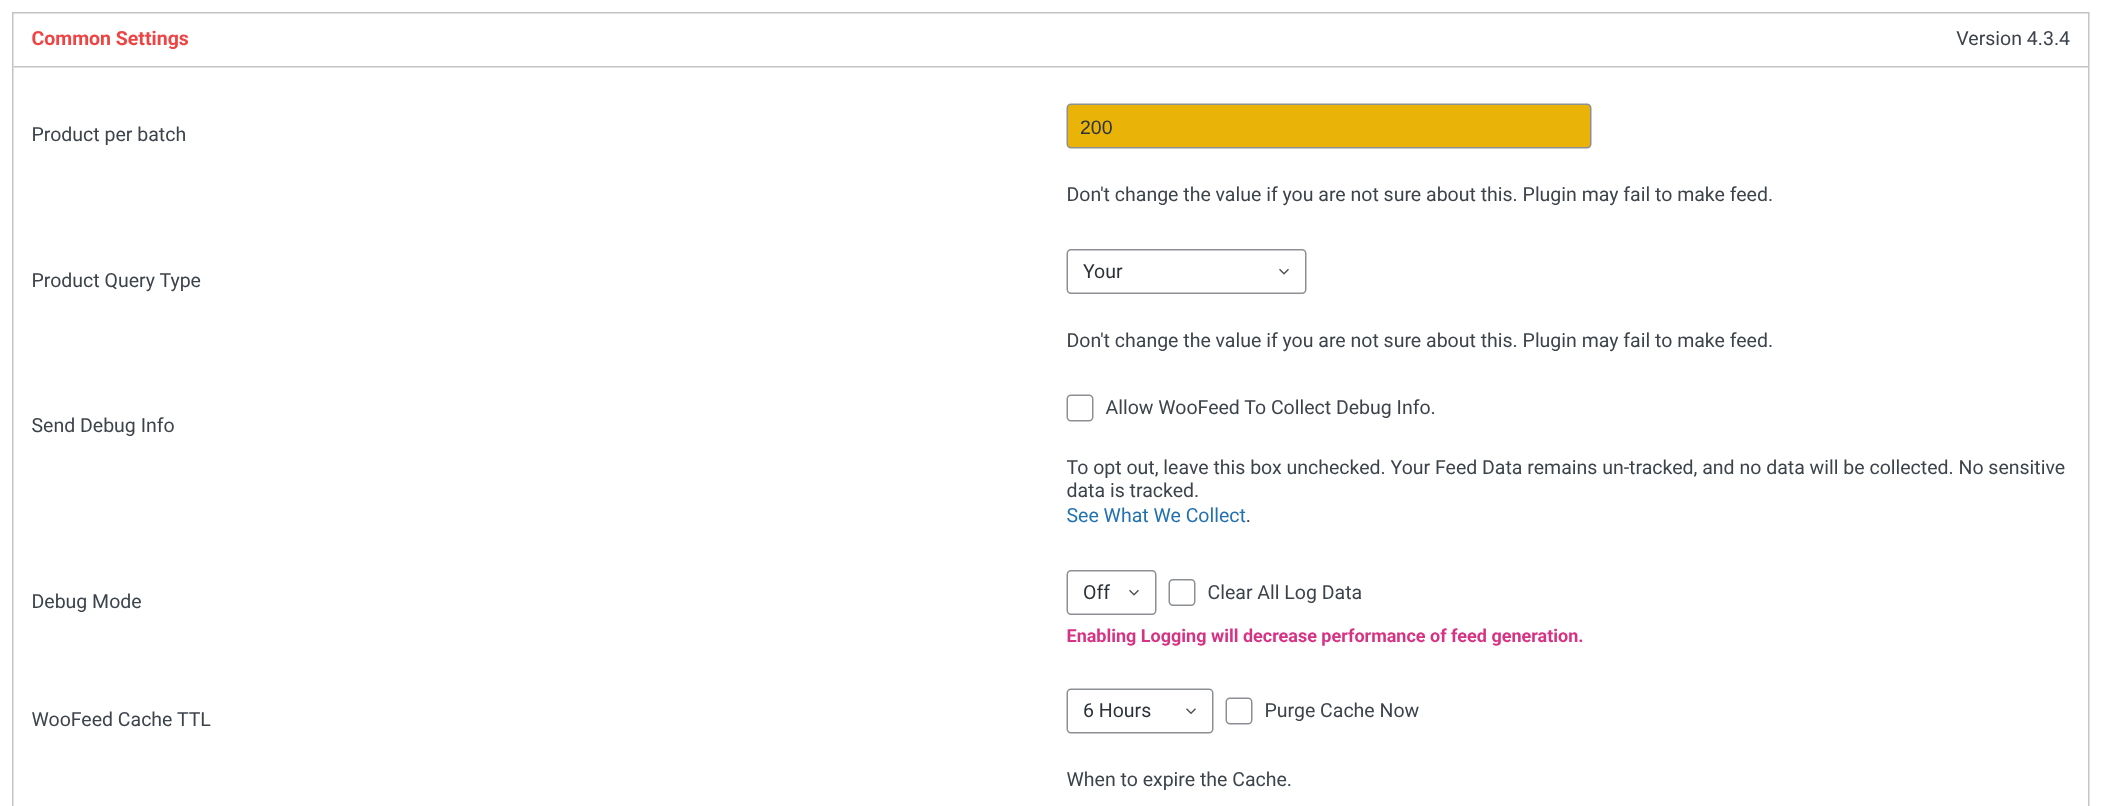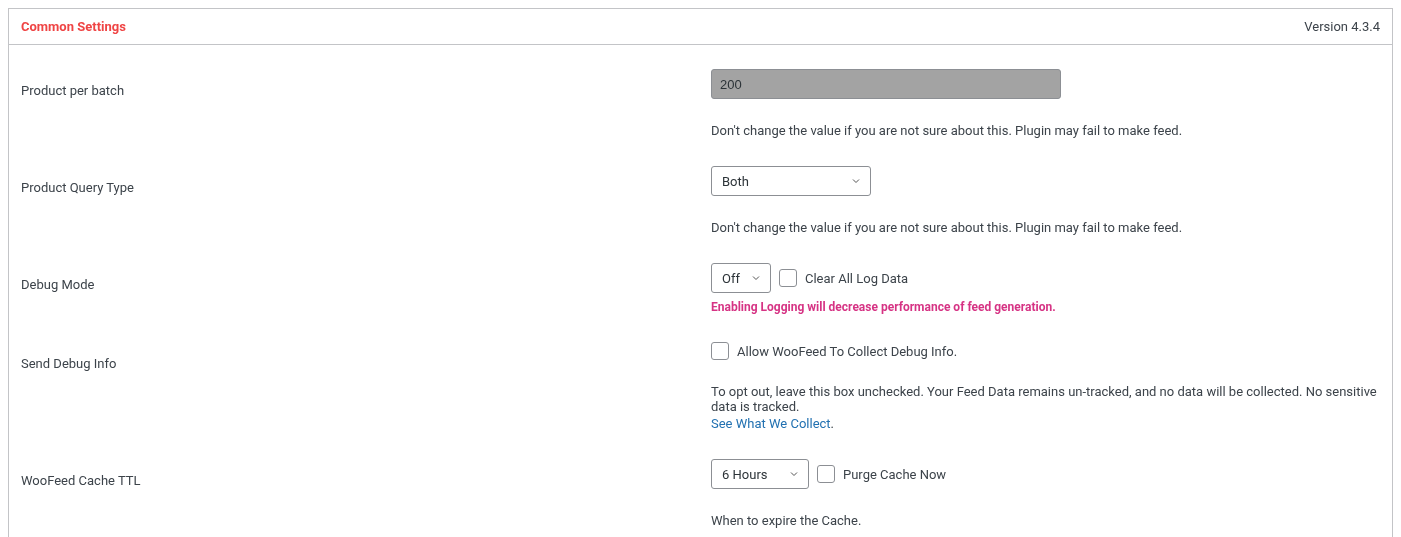--- a/index.html
+++ b/index.html
@@ -51,21 +51,21 @@
       flex: 1;
     }
     .text-input {
       width: 350px;
       height: 30px;
       border: 1px solid #8c8f94;
       border-radius: 3px;
       padding: 0 8px;
       font-size: 13px;
       color: #2c3338;
-      background: #a3a3a3;
+      background: #eab308;
     }
     .help-text {
       margin-top: 24px;
       font-size: 13px;
       color: #3c434a;
     }
     .help-warn {
       margin-top: 7px;
       font-size: 12px;
       font-weight: 700;
@@ -159,29 +159,43 @@
         <input class="text-input" type="text" value="200" style="">
         <div class="help-text">Don't change the value if you are not sure about this. Plugin may fail to make feed.</div>
       </div>
     </div>
 
     <div class="form-row">
       <div class="form-label">Product Query Type</div>
       <div class="form-control">
         <div class="select-wrap">
           <div class="select-input wide">
-            <span>Both</span>
+            <span>Your</span>
             <span class="chevron">
               <svg width="12" height="12" viewBox="0 0 24 24" fill="none" stroke="#555" stroke-width="2">
                   <polyline points="6 9 12 15 18 9"></polyline>
                 </svg>
             </span>
           </div>
         </div>
         <div class="help-text">Don't change the value if you are not sure about this. Plugin may fail to make feed.</div>
+      </div>
+    </div>
+
+    <div class="form-row">
+      <div class="form-label">Send Debug Info</div>
+      <div class="form-control">
+        <div class="ctrl-line">
+          <span class="checkbox"></span>
+          <span class="check-label">Allow WooFeed To Collect Debug Info.</span>
+        </div>
+        <div class="help-text">To opt out, leave this box unchecked. Your Feed Data remains un-tracked, and no data will be collected. No sensitive data is tracked.</div>
+        <div style="margin-top:2px;">
+          <a class="link">See What We Collect</a><span class="link-punct">.</span>
+        </div>
       </div>
     </div>
 
     <div class="form-row">
       <div class="form-label">Debug Mode</div>
       <div class="form-control">
         <div class="ctrl-line">
           <div class="select-wrap">
             <div class="select-input">
               <span>Off</span>
@@ -195,34 +209,20 @@
           <span class="inline-check">
             <span class="checkbox"></span>
             <span class="check-label">Clear All Log Data</span>
           </span>
         </div>
         <div class="help-warn">Enabling Logging will decrease performance of feed generation.</div>
       </div>
     </div>
 
     <div class="form-row">
-      <div class="form-label">Send Debug Info</div>
-      <div class="form-control">
-        <div class="ctrl-line">
-          <span class="checkbox"></span>
-          <span class="check-label">Allow WooFeed To Collect Debug Info.</span>
-        </div>
-        <div class="help-text">To opt out, leave this box unchecked. Your Feed Data remains un-tracked, and no data will be collected. No sensitive data is tracked.</div>
-        <div style="margin-top:2px;">
-          <a class="link">See What We Collect</a><span class="link-punct">.</span>
-        </div>
-      </div>
-    </div>
-
-    <div class="form-row">
       <div class="form-label">WooFeed Cache TTL</div>
       <div class="form-control">
         <div class="ctrl-line">
           <div class="select-wrap">
             <div class="select-input mid">
               <span>6 Hours</span>
               <span class="chevron">
                 <svg width="12" height="12" viewBox="0 0 24 24" fill="none" stroke="#555" stroke-width="2">
                     <polyline points="6 9 12 15 18 9"></polyline>
                   </svg>

